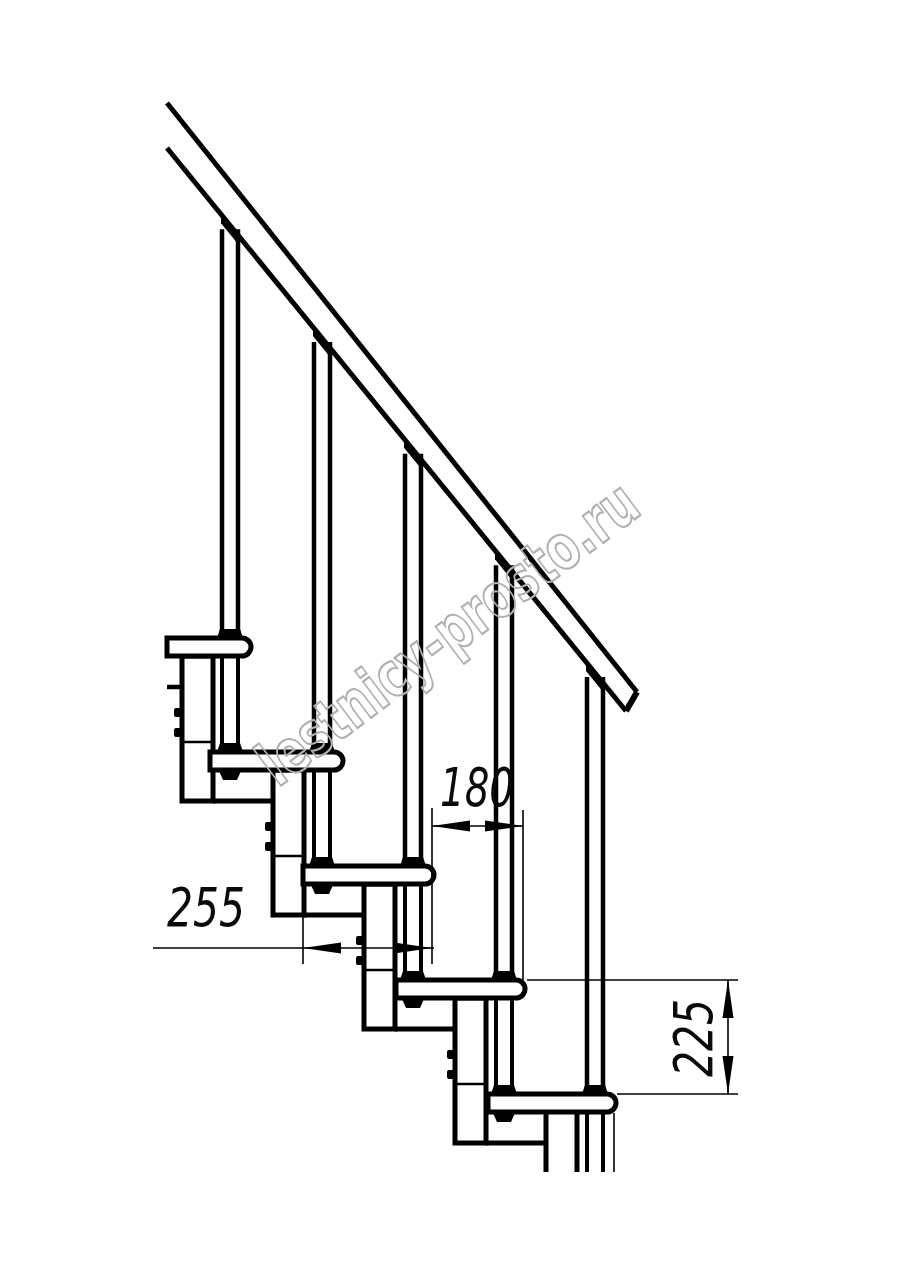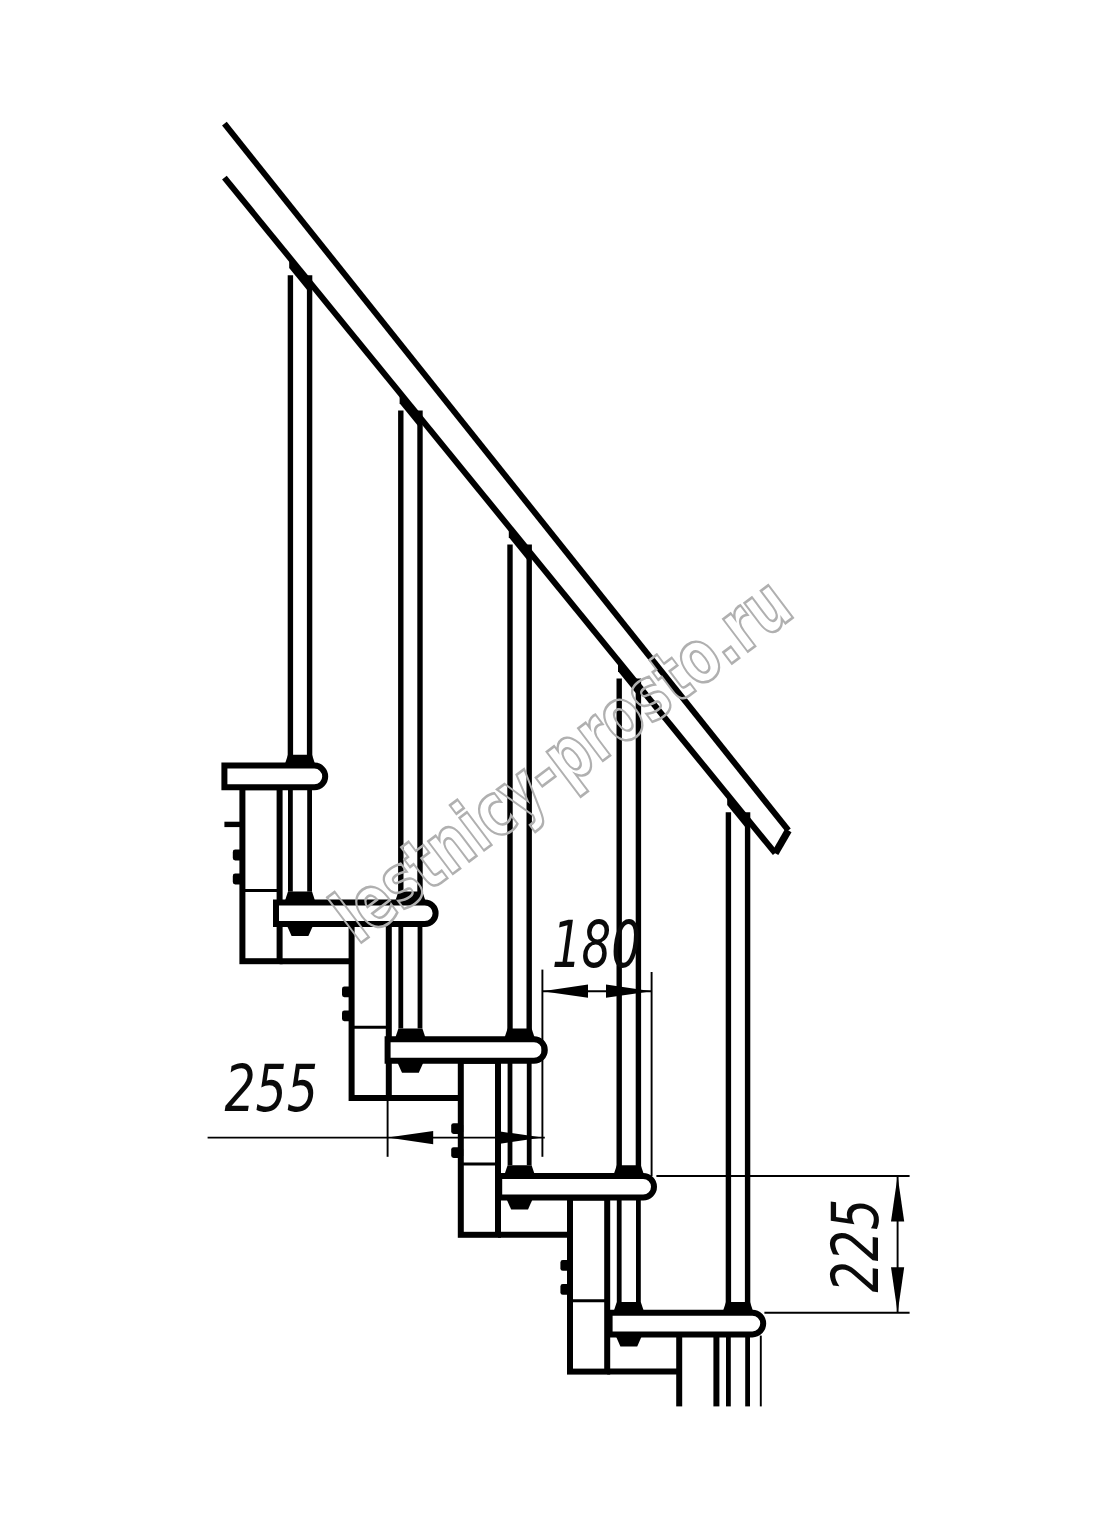--- a/index.html
+++ b/index.html
@@ -1,16 +1,16 @@
 <!DOCTYPE html>
 <html><head>
 <meta charset="utf-8">
 <style>
   html,body{margin:0;padding:0;background:#ffffff;}
-  .canvas{position:relative;width:738px;height:1280px;background:#fff;overflow:hidden;margin-left:20px;}
+  .canvas{position:relative;width:738px;height:1280px;background:#fff;overflow:hidden;}
   svg{position:absolute;left:0;top:0;}
   .dimtext{
     font-family:"DejaVu Sans","Liberation Sans",sans-serif;
     font-style:italic;
     font-size:54px;
     fill:#0a0a0a;
   }
   .watermark{
     font-family:"DejaVu Sans","Liberation Sans",sans-serif;
     font-weight:bold;

